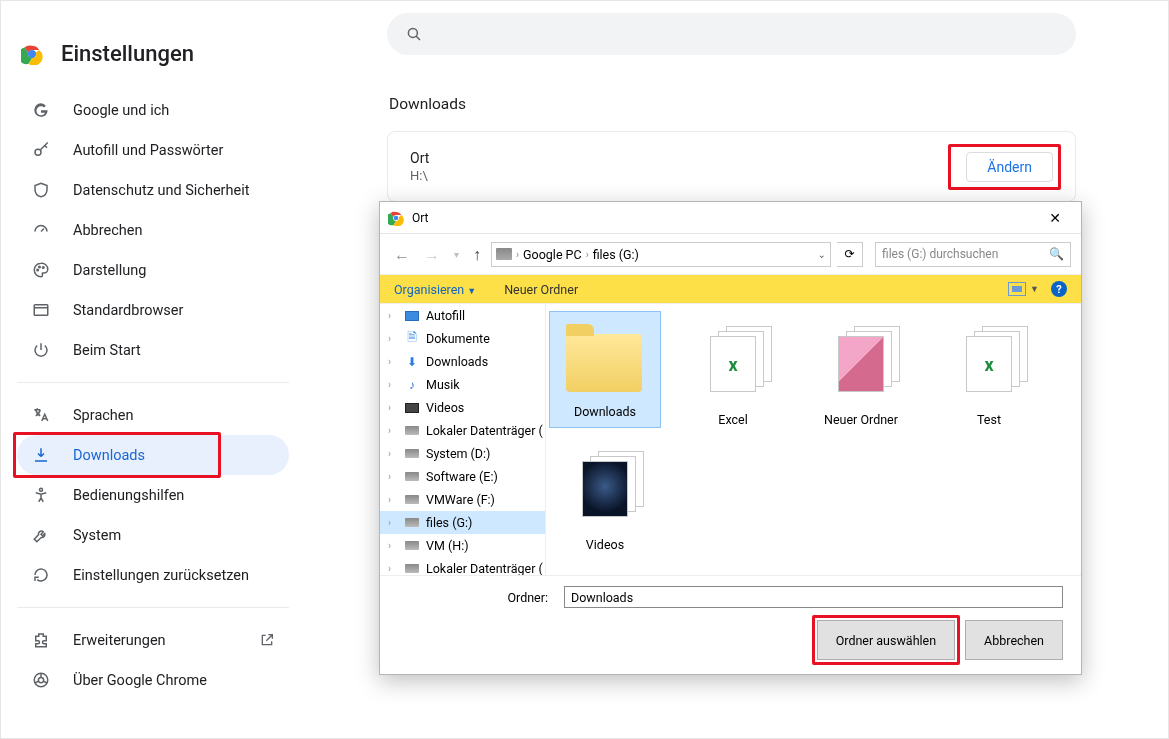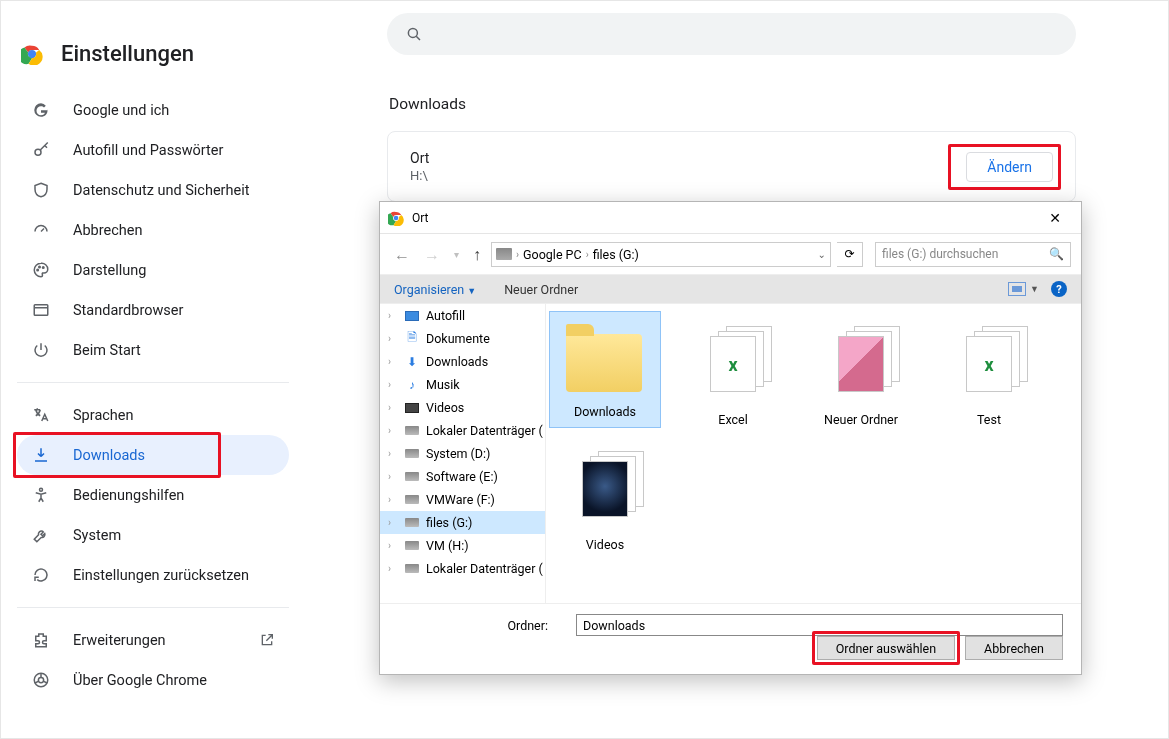--- a/index.html
+++ b/index.html
@@ -34,21 +34,21 @@
   .dlg-title { display:flex; align-items:center; height:32px; padding:0 8px; gap:8px; border-bottom:1px solid #e5e5e5; font-size:12px; }
   .dlg-title .x { margin-left:auto; width:36px; text-align:center; cursor:pointer; font-size:14px; }
   .dlg-nav { display:flex; align-items:center; height:40px; padding:0 10px; gap:6px; }
   .arrow { color:#909090; font-size:16px; padding:0 4px; cursor:pointer; }
   .arrow.enabled { color:#404040; }
   .crumb-box { flex:1; border:1px solid #ccc; height:25px; display:flex; align-items:center; padding:0 4px; font-size:12.5px; gap:4px; }
   .crumb-box .drive-ic { width:16px; height:12px; background:linear-gradient(#888,#aaa); border-radius:1px; }
   .crumb-sep { color:#888; font-size:10px; }
   .refresh { border:1px solid #ccc; border-left:none; width:26px; height:25px; display:flex; align-items:center; justify-content:center; font-size:12px; cursor:pointer; }
   .search-box { border:1px solid #ccc; height:25px; width:196px; display:flex; align-items:center; padding:0 6px; font-size:12px; color:#888; margin-left:6px; justify-content:space-between; }
-  .dlg-tool { display:flex; align-items:center; height:30px; padding:0 14px; gap:28px; border-top:1px solid #eee; border-bottom:1px solid #eee; font-size:12.5px; background:#e5e5e5; }
+  .dlg-tool { display:flex; align-items:center; height:30px; padding:0 14px; gap:28px; border-top:1px solid #eee; border-bottom:1px solid #eee; font-size:12.5px; background:#fde047; }
   .org { color:#1564c0; cursor:pointer; }
   .org .dd { font-size:9px; margin-left:3px; }
   .newf { cursor:pointer; color:#333; }
   .tool-right { margin-left:auto; display:flex; align-items:center; gap:12px; }
   .view-ic { width:18px; height:14px; border:1px solid #6b99d8; display:inline-block; position:relative; }
   .view-ic::after { content:""; position:absolute; left:3px; top:3px; right:3px; bottom:3px; background:#6b99d8; }
   .help-ic { width:16px; height:16px; border-radius:50%; background:#0a64c6; color:#fff; display:inline-flex; align-items:center; justify-content:center; font-size:11px; font-weight:bold; cursor:pointer; }
 
   .dlg-body { flex:1; display:flex; min-height:0; }
   .tree { width:166px; border-right:1px solid #eee; overflow:hidden; font-size:12.5px; }
@@ -63,25 +63,25 @@
   .file-tile .thumb { width:78px; height:80px; margin-bottom:6px; }
   .folder-shape { width:76px; height:58px; background:linear-gradient(#ffe89a,#f2cf63); border-radius:2px 4px 4px 4px; position:relative; margin-top:16px; }
   .folder-shape::before { content:""; position:absolute; top:-10px; left:0; width:28px; height:12px; background:#f2cf63; border-radius:2px 6px 0 0; }
   .stack-shape { width:66px; height:66px; margin-top:8px; position:relative; }
   .stack-shape .pg { position:absolute; width:46px; height:56px; background:#fff; border:1px solid #c8c8c8; }
   .stack-shape .pg:nth-child(1){ right:0; top:0; }
   .stack-shape .pg:nth-child(2){ right:8px; top:5px; }
   .stack-shape .pg:nth-child(3){ right:16px; top:10px; display:flex; align-items:center; justify-content:center; }
 
   .dlg-foot { border-top:1px solid #eee; padding:10px 18px 14px 18px; }
-  .foot-row1 { display:flex; align-items:center; gap:28px; font-size:12.5px; }
+  .foot-row1 { display:flex; align-items:center; gap:16px; font-size:12.5px; margin-bottom:12px; }
   .foot-row1 .lbl { width:150px; text-align:right; }
   .foot-row1 input { flex:1; height:22px; border:1px solid #888; padding:0 6px; font-size:12.5px; }
   .foot-row2 { display:flex; justify-content:flex-end; gap:10px; }
-  .win-btn { height:24px; padding:0 18px; font-size:12.5px; background:#e1e1e1; border:1px solid #adadad; cursor:pointer; }
+  .win-btn { height:40px; padding:0 18px; font-size:12.5px; background:#e1e1e1; border:1px solid #adadad; cursor:pointer; }
 
   svg { display:block; }
 </style>
 </head>
 <body>
 
 <div class="app">
 
   <div class="sidebar">
     <div class="brand">

